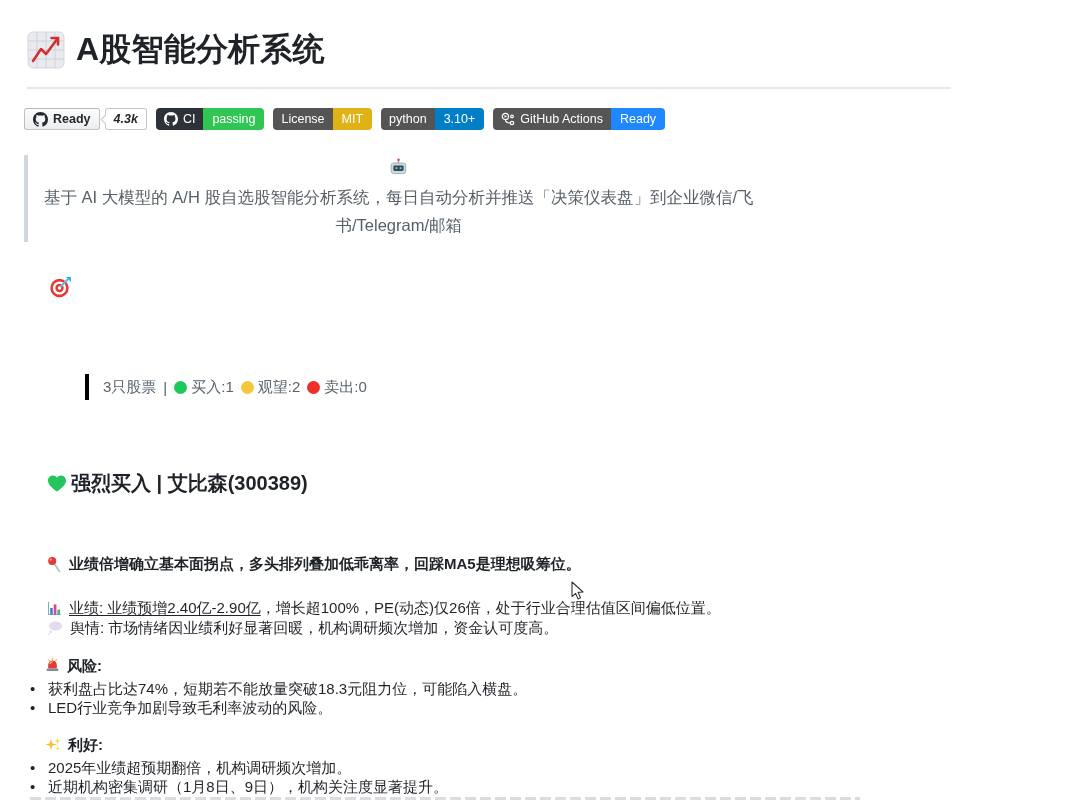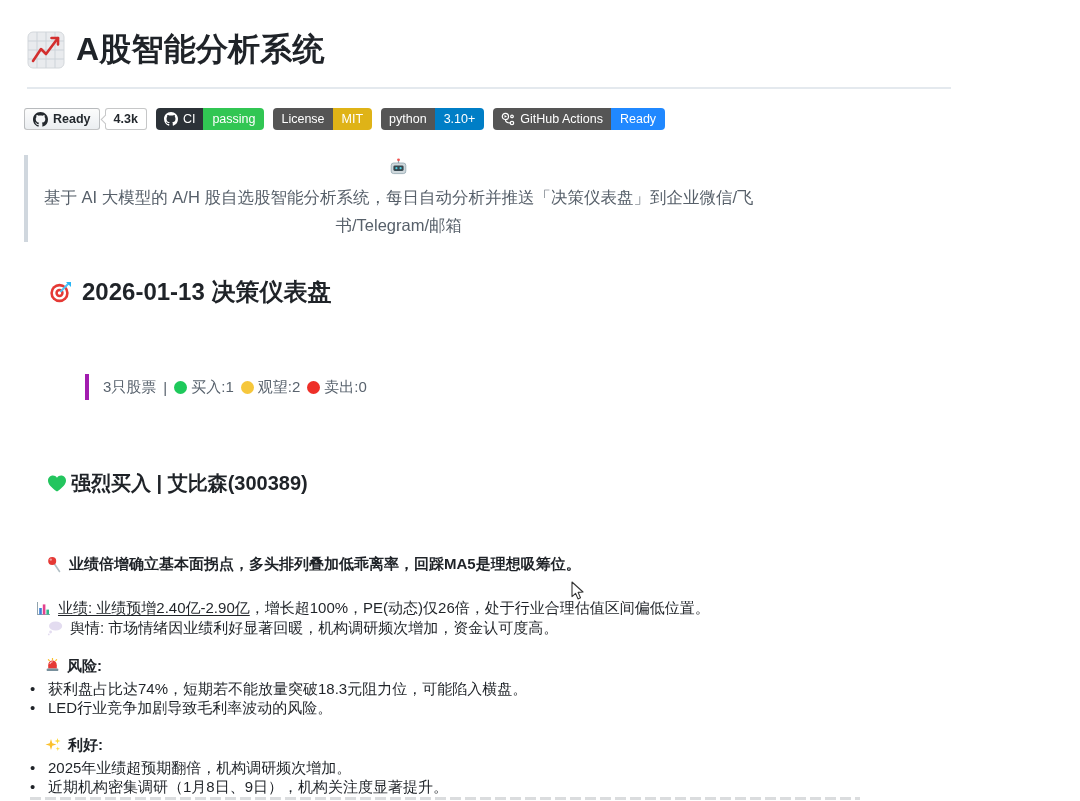--- a/index.html
+++ b/index.html
@@ -12,48 +12,48 @@
   
   .title-row{left:27px;top:28px;display:flex;align-items:center;gap:11px;}
   .title-icon{width:38px;height:38px;border-radius:5px;display:block;}
   .page-title{font-size:32px;font-weight:700;color:#1f2328;letter-spacing:.2px;white-space:nowrap;}
   .hrule{left:27px;right:24px;top:87px;height:2px;background:#e4e9ee;}
 
   
   .badges{left:24px;top:108px;display:flex;align-items:center;gap:9px;}
   .social-badge{display:inline-flex;align-items:stretch;height:22px;font-size:12.5px;font-weight:600;color:#24292e;text-decoration:none;cursor:pointer;}
   .social-left{display:inline-flex;align-items:center;gap:5px;padding:0 8px;background:linear-gradient(#fcfcfc,#ebeef1);border:1px solid rgba(27,31,35,.25);border-radius:3px;}
-  .social-count{display:inline-flex;align-items:center;padding:0 8px;margin-left:5px;background:#fff;border:1px solid rgba(27,31,35,.25);border-radius:3px;position:relative;font-weight:600;}
+  .social-count{display:inline-flex;align-items:center;padding:0 8px;margin-left:5px;background:#fff;border:1px solid rgba(27,31,35,.25);border-radius:3px;position:relative;font-weight:600;font-style:italic;}
   .social-count::before{content:"";position:absolute;left:-3.5px;top:7px;width:6px;height:6px;background:#fff;
       border-left:1px solid rgba(27,31,35,.25);border-bottom:1px solid rgba(27,31,35,.25);transform:rotate(45deg);}
   .shield{display:inline-flex;align-items:stretch;height:22px;line-height:22px;font-size:12.5px;color:#fff;border-radius:4px;overflow:hidden;text-decoration:none;cursor:pointer;}
   .shield-l{display:inline-flex;align-items:center;gap:5px;padding:8px 8px;white-space:nowrap;}
   .shield-r{display:inline-flex;align-items:center;padding:0 9px;white-space:nowrap;}
 
   
   .intro-quote{left:24px;top:155px;border-left:4px solid #d0d7de;padding:3px 0 3px 16px;color:#57606a;font-size:16.5px;line-height:28px;}
   .intro-line{white-space:nowrap;display:flex;align-items:center;gap:7px;flex-direction:column;}
 
   
   .h2-row{left:49px;top:276px;display:flex;align-items:center;gap:10px;}
   .h2-text{font-size:24px;font-weight:700;color:#1f2328;white-space:nowrap;}
 
   
-  .summary-quote{left:85px;top:374px;border-left:4px solid #a21caf;padding-left:14px;height:26px;display:flex;align-items:center;gap:7px;font-size:15px;color:#59636e;white-space:nowrap;}
+  .summary-quote{left:85px;top:374px;border-left:4px solid #000000;padding-left:14px;height:26px;display:flex;align-items:center;gap:7px;font-size:15px;color:#59636e;white-space:nowrap;}
   .dot{width:13px;height:13px;border-radius:50%;display:inline-block;flex:none;}
   .sum-item{display:inline-flex;align-items:center;gap:4px;}
 
   
   .h3-row{left:47px;top:470px;display:flex;align-items:center;gap:4px;}
   .h3-text{font-size:20px;font-weight:700;color:#1f2328;white-space:nowrap;}
 
   
   .line{display:flex;align-items:center;gap:7px;font-size:15px;line-height:20px;color:#1f2328;white-space:nowrap;}
   .thesis{left:47px;top:554px;font-weight:700;}
-  .fundamental{left:36px;top:598px;}
+  .fundamental{left:47px;top:598px;}
   .sentiment{left:47px;top:618px;}
   .uline{text-decoration:underline;text-underline-offset:2px;}
 
   .block{left:29px;font-size:15px;line-height:19.5px;color:#1f2328;}
   .block-head{display:flex;align-items:center;gap:7px;font-weight:700;margin-left:16px;white-space:nowrap;}
   .block ul{list-style:none;margin:3px 0 0 0;padding:0;}
   .block li{position:relative;padding-left:19px;white-space:nowrap;line-height:19.5px;}
   .block li::before{content:"•";position:absolute;left:1px;top:0;color:#1f2328;}
   .risks{top:656px;} .positives{top:735px;}
 
@@ -156,21 +156,20 @@
 
   <div class="abs h2-row">
     <svg width="23" height="23" viewBox="0 0 23 23">
       <circle cx="10.5" cy="12" r="9.2" fill="#e53935"></circle>
       <circle cx="10.5" cy="12" r="6.6" fill="#ffffff"></circle>
       <circle cx="10.5" cy="12" r="4.2" fill="#e53935"></circle>
       <circle cx="10.5" cy="12" r="1.7" fill="#ffffff"></circle>
       <line x1="19.5" y1="2.5" x2="12" y2="10.2" stroke="#4fc3f7" stroke-width="2" stroke-linecap="round"></line>
       <polygon points="17,1 22,1 22,6" fill="#29b6f6"></polygon>
     </svg>
-    <span class="h2-text">2026-01-13 决策仪表盘</span>
   </div>
 
   <div class="abs summary-quote">
     <span>3只股票</span>
     <span>|</span>
     <span class="sum-item">
       <span class="dot" style="background: rgb(30, 201, 91);"></span>
       <span>买入:1</span>
     </span>
     <span class="sum-item">

